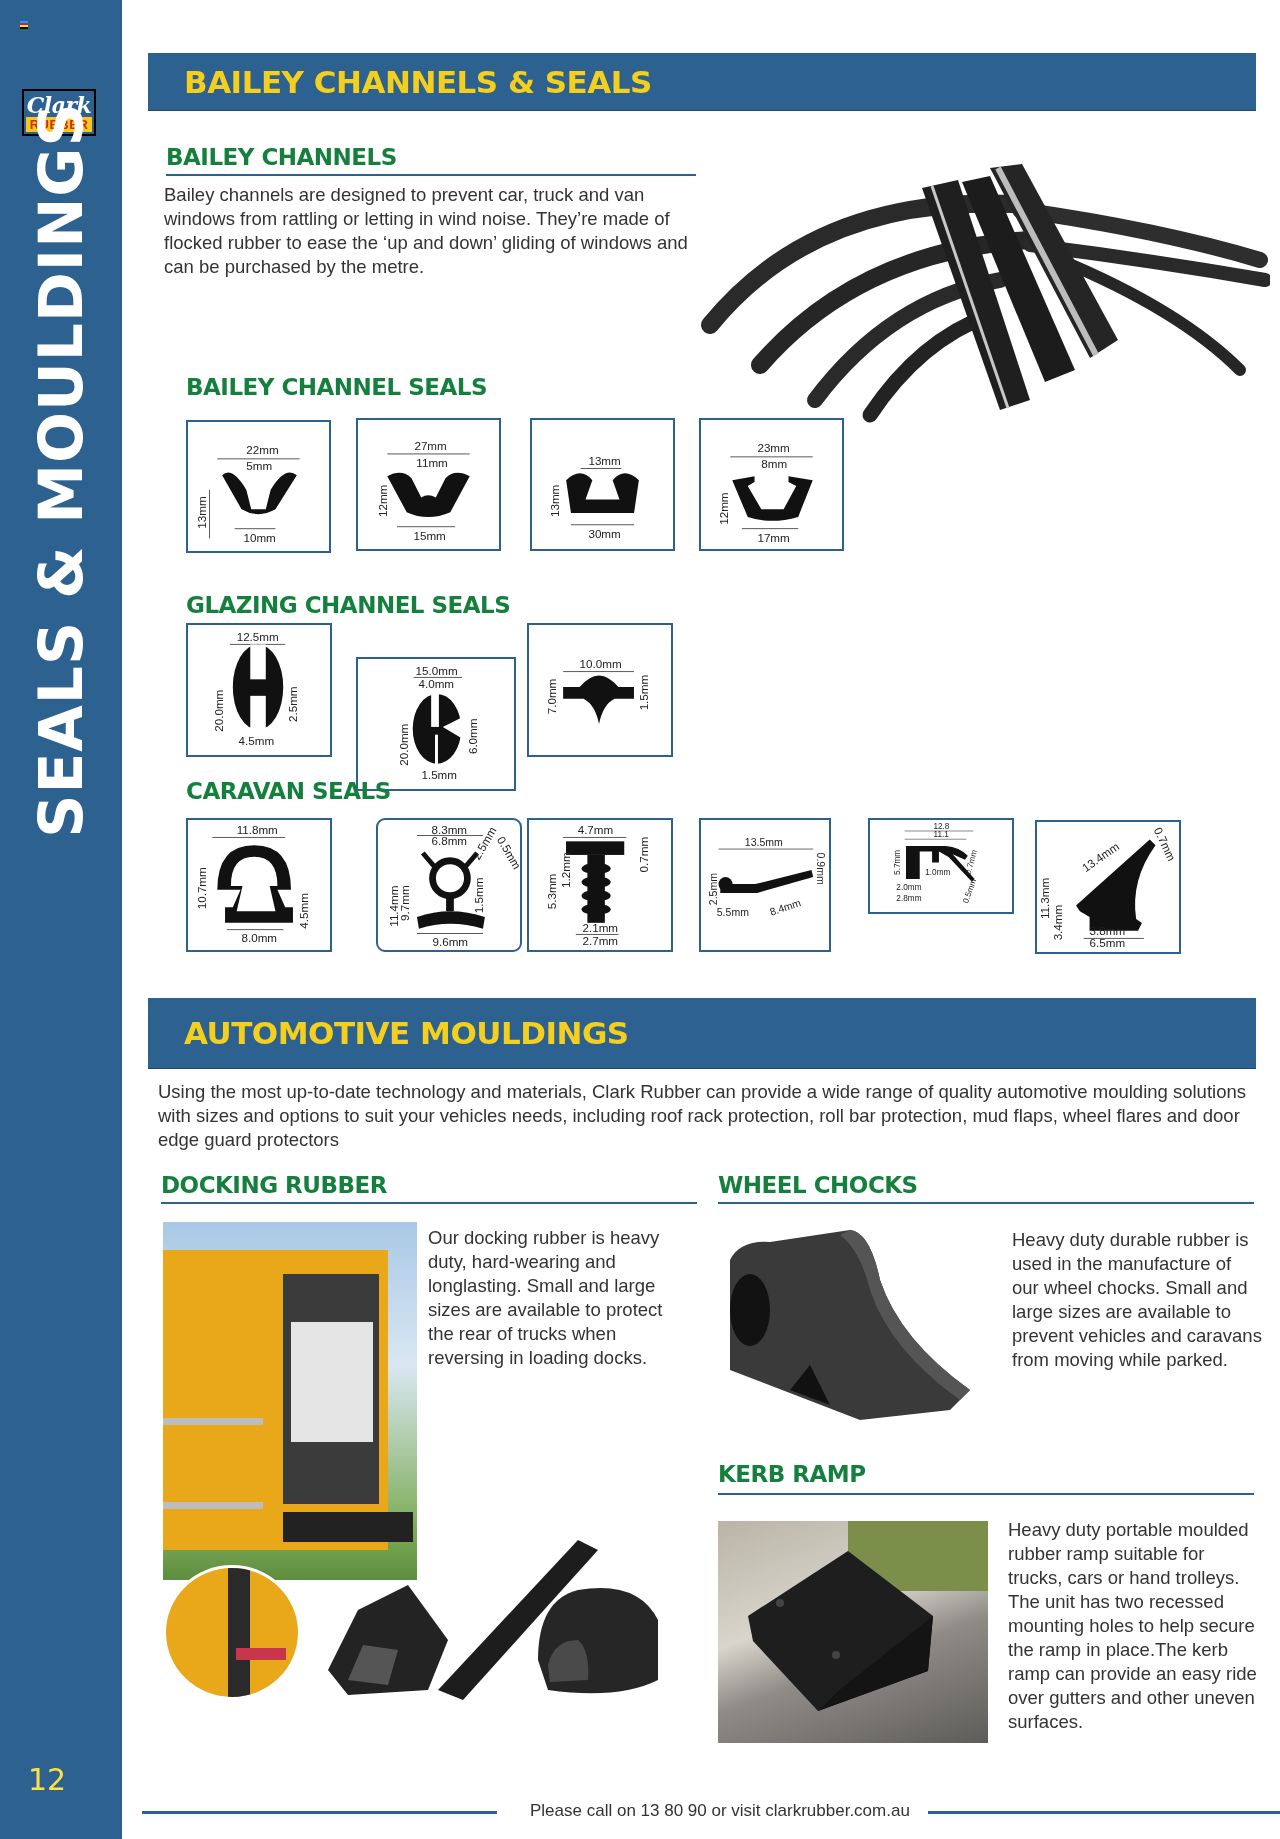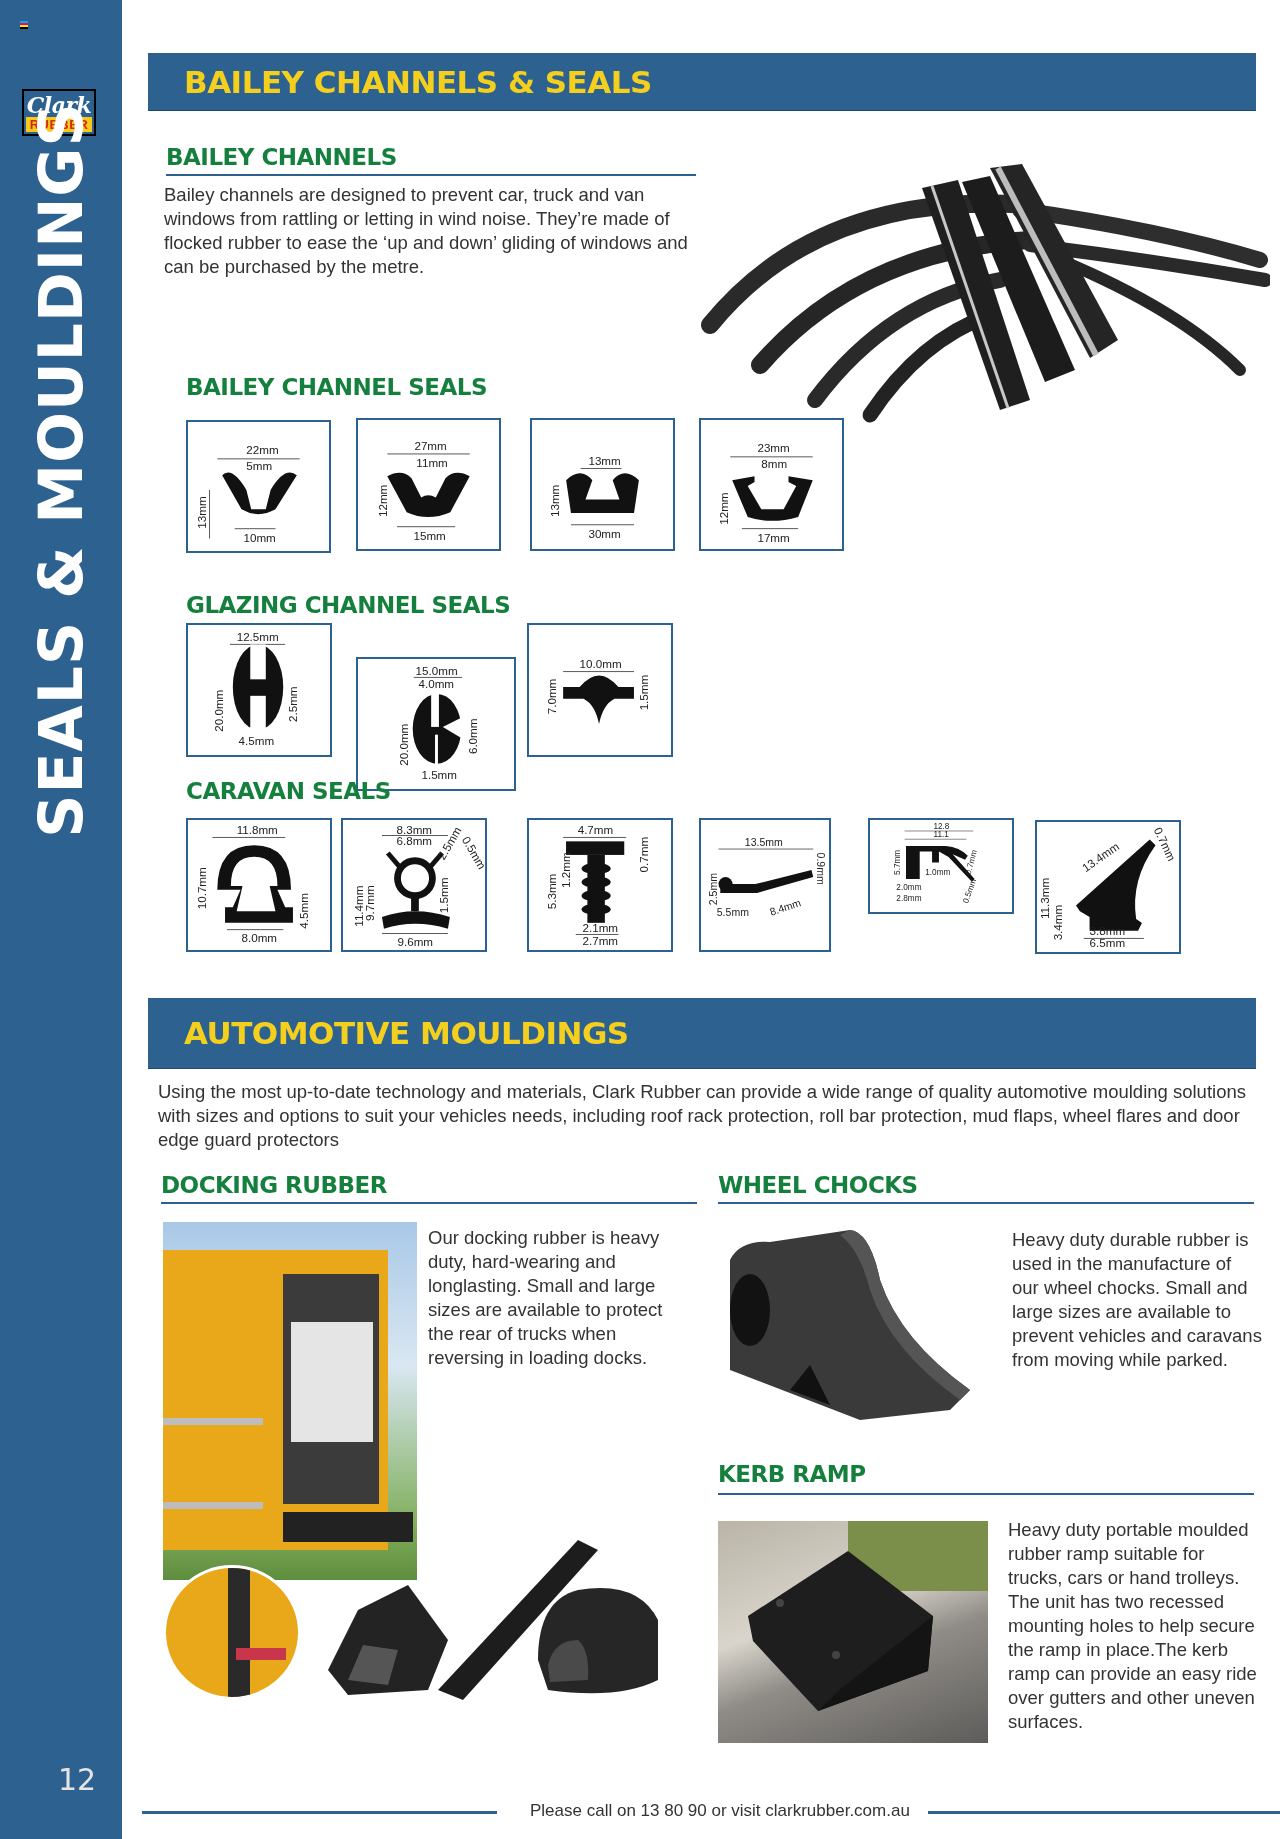--- a/index.html
+++ b/index.html
@@ -7,21 +7,21 @@
   body { position: relative; font-family: "Liberation Sans", "DejaVu Sans", sans-serif; color: #2a2a2a; }
 
   
   .sidebar { position: absolute; left: 0; top: 0; width: 122px; height: 1839px; background: #2c6190; }
   .sidebar .cmyk { position: absolute; left: 20px; top: 21px; width: 8px; height: 8px; }
   .sidebar .cmyk i { display: block; height: 2px; }
   .logo { position: absolute; left: 22px; top: 89px; width: 74px; height: 47px; border: 2px solid #000000; background: #2c6190; }
   .logo .clark { position: absolute; left: 0; right: 0; top: 2px; height: 24px; text-align: center; font-family: "DejaVu Serif", serif; font-style: italic; font-weight: bold; font-size: 22px; color: #ffffff; line-height: 24px; letter-spacing: -0.5px; }
   .logo .rubber { position: absolute; left: 2px; right: 2px; bottom: 2px; height: 15px; background: #f6c91b; color: #d42a1c; font-weight: bold; font-size: 13px; text-align: center; line-height: 15px; letter-spacing: 0.5px; }
   .vtitle { position: absolute; left: 61px; top: 470px; transform: translate(-50%, -50%) rotate(-90deg); white-space: nowrap; color: #ffffff; font-family: "DejaVu Sans", sans-serif; font-weight: bold; font-size: 60px; letter-spacing: 1px; }
-  .pagenum { position: absolute; left: 58px; top: 1762px; color: #e5e5e5; font-size: 30px; font-family: "DejaVu Sans", sans-serif; }
+  .pagenum { position: absolute; left: 28px; top: 1762px; color: #fde047; font-size: 30px; font-family: "DejaVu Sans", sans-serif; }
 
   
   .band { position: absolute; left: 148px; width: 1108px; background: #2c6190; box-shadow: 0 1px 0 #1e4a70; }
   .band h1 { position: absolute; left: 36px; top: 50%; transform: translateY(-50%); color: #f4cf1e; font-family: "DejaVu Sans", sans-serif; font-weight: bold; font-size: 31px; letter-spacing: -0.5px; }
 
   
   .subhead { position: absolute; color: #15803d; font-family: "DejaVu Sans", sans-serif; font-weight: bold; font-size: 23px; letter-spacing: -0.5px; }
   .rule { position: absolute; height: 2px; background: #2c6190; }
 
   .para { position: absolute; font-size: 18.5px; line-height: 24px; color: #333; }
@@ -175,21 +175,21 @@
     <line class="dim" x1="25" y1="18" x2="100" y2="18"></line>
     <text x="50" y="14">11.8mm</text>
     <path d="M30 72 Q30 26 68 26 Q106 26 106 72 L92 72 L100 90 L108 90 L108 106 L38 106 L38 90 L46 90 L54 72 Z" fill="#111"></path>
     <path d="M44 68 Q44 38 68 38 Q92 38 92 68 L84 68 L90 94 L50 94 L56 68 Z" fill="#fff"></path>
     <text transform="translate(18,92) rotate(-90)">10.7mm</text>
     <text transform="translate(124,112) rotate(-90)">4.5mm</text>
     <line class="dim" x1="40" y1="113" x2="98" y2="113"></line>
     <text x="55" y="126">8.0mm</text>
   </svg>
 </div>
-<div class="card" style="left:341px;top:818px;width:146px;height:134px;">
+<div class="card" style="left:376px;top:818px;width:146px;height:134px;border-radius:9px;">
   <svg viewBox="0 0 146 134">
     <text x="55" y="14">8.3mm</text>
     <line class="dim" x1="40" y1="16" x2="108" y2="16"></line>
     <text x="55" y="26">6.8mm</text>
     <line x1="46" y1="34" x2="58" y2="48" stroke="#111" stroke-width="5"></line>
     <line x1="102" y1="34" x2="90" y2="48" stroke="#111" stroke-width="5"></line>
     <circle cx="74" cy="60" r="18" fill="none" stroke="#111" stroke-width="7"></circle>
     <rect x="70" y="78" width="8" height="16" fill="#111"></rect>
     <path d="M40 100 Q74 88 110 100 L108 112 Q74 102 42 112 Z" fill="#111"></path>
     <text transform="translate(20,110) rotate(-90)">11.4mm</text>

